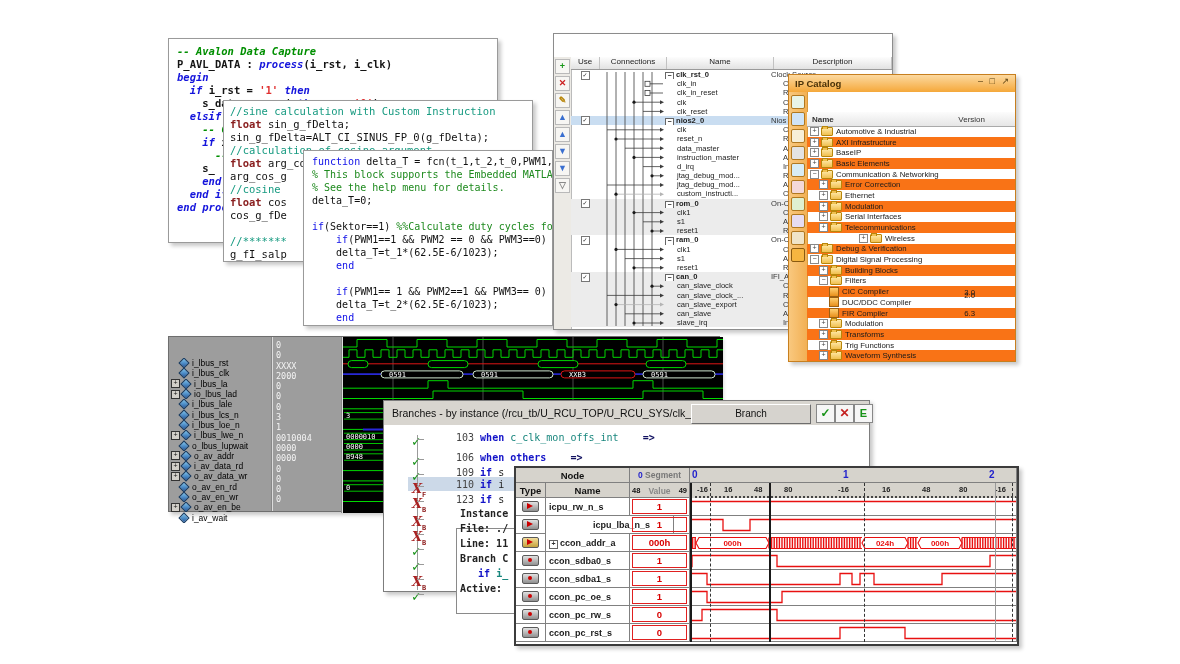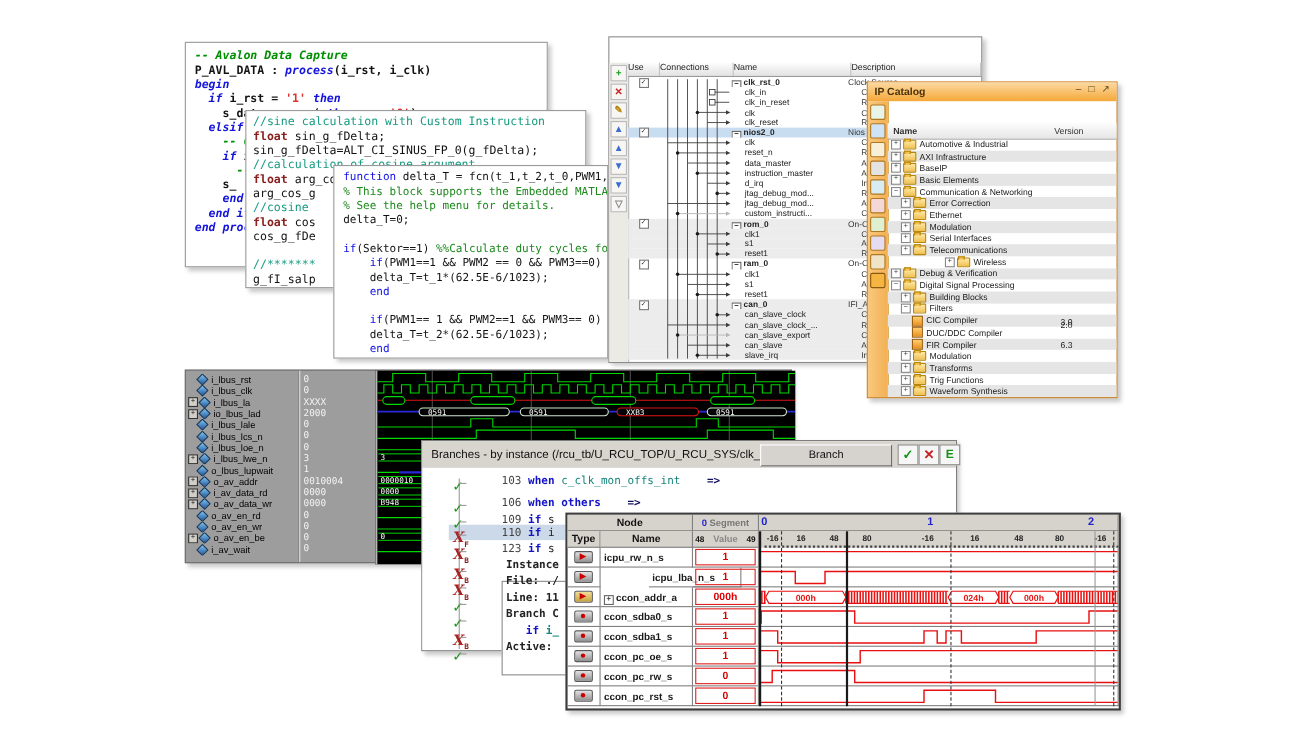--- a/index.html
+++ b/index.html
@@ -18,40 +18,40 @@
   #w-c{left:223px;top:100px;width:310px;height:162px;font-size:10.5px;padding:4px 0 0 6px;z-index:2}
   #w-c .c{color:#169a80}
   #w-c .t{color:#8a2020;font-weight:bold}
   #w-c .n{color:#111}
   #w-matlab{left:303px;top:150px;width:250px;height:176px;font-size:10px;padding:4px 0 0 8px;z-index:3}
   #w-matlab .k{color:#0f0fe8}
   #w-matlab .c{color:#1e8a1e}
   #w-matlab .n{color:#111}
   
   #w-msim{left:168px;top:336px;width:552px;height:176px;background:#9d9d9d;border:1px solid #6e6e6e;z-index:4}
-  #ms-names{position:absolute;left:0;top:0;width:108px;height:100%;padding-top:3px;box-sizing:border-box}
+  #ms-names{position:absolute;left:0;top:0;width:108px;height:100%;padding-top:21px;box-sizing:border-box}
   #ms-vals{position:absolute;left:102px;top:0;width:70px;height:100%;border-left:2px groove #dcdcdc;padding-top:3px;box-sizing:border-box}
   #ms-waves{position:absolute;left:172px;top:0;width:380px;height:176px;background:#000;border-left:2px groove #dcdcdc}
   .msrow{height:10.3px;display:flex;align-items:center;font-size:8.5px;color:#000;overflow:hidden}
   .msrow .nm{white-space:nowrap}
   .msval{height:10.3px;line-height:10.3px;font-size:8.5px;color:#f4f4f4;padding-left:3px;font-family:"DejaVu Sans Mono",monospace;overflow:hidden}
   .sexp{width:7px;height:7px;border:1px solid #333;background:#d2cfc9;font-size:7px;line-height:6px;text-align:center;margin:0 1px 0 2px;flex:none;color:#111}
   .sspace{width:10px;flex:none}
   .sdia{width:6px;height:6px;background:linear-gradient(135deg,#7cc4ef,#2459a0);border:1px solid #16395f;transform:rotate(45deg);margin:0 4px 0 1px;flex:none}
   
   #w-sc{left:553px;top:33px;width:340px;height:297px;background:#fff;border:1px solid #8c8c8c;z-index:5;font-size:8px}
   #sc-tabs{position:absolute;left:0;top:0;width:100%;height:22px;background:#ece9e3;border-bottom:1px solid #9a9a9a;display:flex}
   .tab{display:flex;align-items:center;gap:4px;padding:0 7px;font-size:9px;color:#333;border-right:1px solid #b5b5b5;background:linear-gradient(#f4f2ee,#dcd8d0)}
   .tab.active{background:#fff;border-top:2px solid #7d9cc9;color:#000}
   .tclose{font-size:7px;color:#777;border:1px solid #aaa;width:8px;height:8px;line-height:8px;text-align:center;background:#f8f8f8}
   .tabico{width:9px;height:9px;background:linear-gradient(#9db8d8,#47618c);border:1px solid #2e4262}
   #sc-tools{position:absolute;left:0;top:23px;width:17px;bottom:0;background:#eceae5;border-right:1px solid #bbb}
   .scti{width:13px;height:13px;margin:2px auto;border:1px solid #b9b9b9;background:#f7f6f3;font-size:9px;line-height:12px;text-align:center;font-weight:bold}
   #sc-head{position:absolute;left:17px;top:23px;right:0;height:12px;background:linear-gradient(#fdfdfd,#e2e2e2);border-bottom:1px solid #9a9a9a;display:flex;font-size:8px;color:#222}
-  #sc-head div{border-right:1px solid #c2c2c2;text-align:left;overflow:hidden}
+  #sc-head div{border-right:1px solid #c2c2c2;text-align:center;overflow:hidden}
   #sc-rows{position:absolute;left:17px;top:36px;right:0;bottom:0;overflow:hidden}
   .scrow{display:flex;height:9.2px;line-height:9.2px;font-size:7.6px;color:#222}
   .scrow.shade{background:#ececec}
   .scrow.hl{background:#c9ddf1}
   .sc-use{width:28px;flex:none;text-align:center}
   .sc-conn{width:66px;flex:none}
   .sc-name{width:106px;flex:none;white-space:nowrap;overflow:hidden}
   .sc-desc{flex:1;white-space:nowrap;overflow:hidden;color:#333}
   .scrow.grp .sc-name{font-weight:bold}
   .chk{display:inline-block;width:7px;height:7px;border:1px solid #777;background:#fff;font-size:6px;line-height:7px;vertical-align:middle}
@@ -63,21 +63,21 @@
              color:#4a3208;font-weight:bold;font-size:9.5px;line-height:17px;padding-left:6px}
   #ipc-ctrl{position:absolute;right:4px;top:1px;font-size:9px;color:#5a4010;letter-spacing:2px}
   #ipc-search{position:absolute;left:18px;top:17px;right:0;height:20px;background:#f6f2ea;border-bottom:1px solid #d8cbb2}
   #ipc-search .lbl{position:absolute;left:6px;top:5px;font-size:8.5px;color:#222;text-decoration:underline}
   #ipc-sbox{position:absolute;left:44px;top:3px;width:150px;height:12px;background:#fff;border:1px solid #7f9db9;font-size:8px;color:#666;padding-left:3px;line-height:12px}
   #ipc-strip{position:absolute;left:0;top:17px;width:18px;bottom:0;background:linear-gradient(90deg,#f9c87e,#f2b054);border-right:1px solid #d89a3a}
   .ipci{width:12px;height:12px;margin:3px auto;border:1px solid #b07820;border-radius:2px}
   #ipc-head{position:absolute;left:18px;top:37px;right:0;height:14px;background:linear-gradient(#fcfcfc,#e6e6e6);border-bottom:1px solid #aaa;font-size:8px;color:#333}
   #ipc-rows{position:absolute;left:18px;top:51px;right:0;bottom:0;overflow:hidden}
   .iprow{height:10.7px;display:flex;align-items:center;font-size:7.8px;color:#1a1a1a;white-space:nowrap}
-  .iprow.alt{background:#e5e5e5}
+  .iprow.alt{background:#f97316}
   .ipexp{width:7px;height:7px;border:1px solid #888;background:#fff;font-size:7px;line-height:5px;text-align:center;margin-right:2px;flex:none;color:#444}
   .fold{width:10px;height:7px;background:linear-gradient(#ffe9a8,#f0c050);border:1px solid #b8860b;border-radius:1px;margin-right:3px;flex:none;position:relative}
   .fold::before{content:"";position:absolute;left:0;top:-2px;width:4px;height:2px;background:#f0c050;border:1px solid #b8860b;border-bottom:none}
   .ipico{width:8px;height:8px;background:linear-gradient(#ffcf70,#e8901c);border:1px solid #9c5f10;margin:0 3px 0 1px;flex:none}
   .ipver{position:absolute;right:40px;font-size:7.8px;color:#1a1a1a}
   
   #w-br{left:383px;top:400px;width:487px;height:192px;background:#fff;border:1px solid #7d7d7d;z-index:7}
   #br-title{position:absolute;left:0;top:0;right:0;height:24px;background:#d8d5cf;border-bottom:1px solid #999;
             font-size:10.5px;color:#111;line-height:24px;padding-left:8px}
   #br-btn{position:absolute;left:307px;top:3px;width:118px;height:18px;background:#d6d3ce;border:1px solid;border-color:#fff #6d6d6d #6d6d6d #fff;

